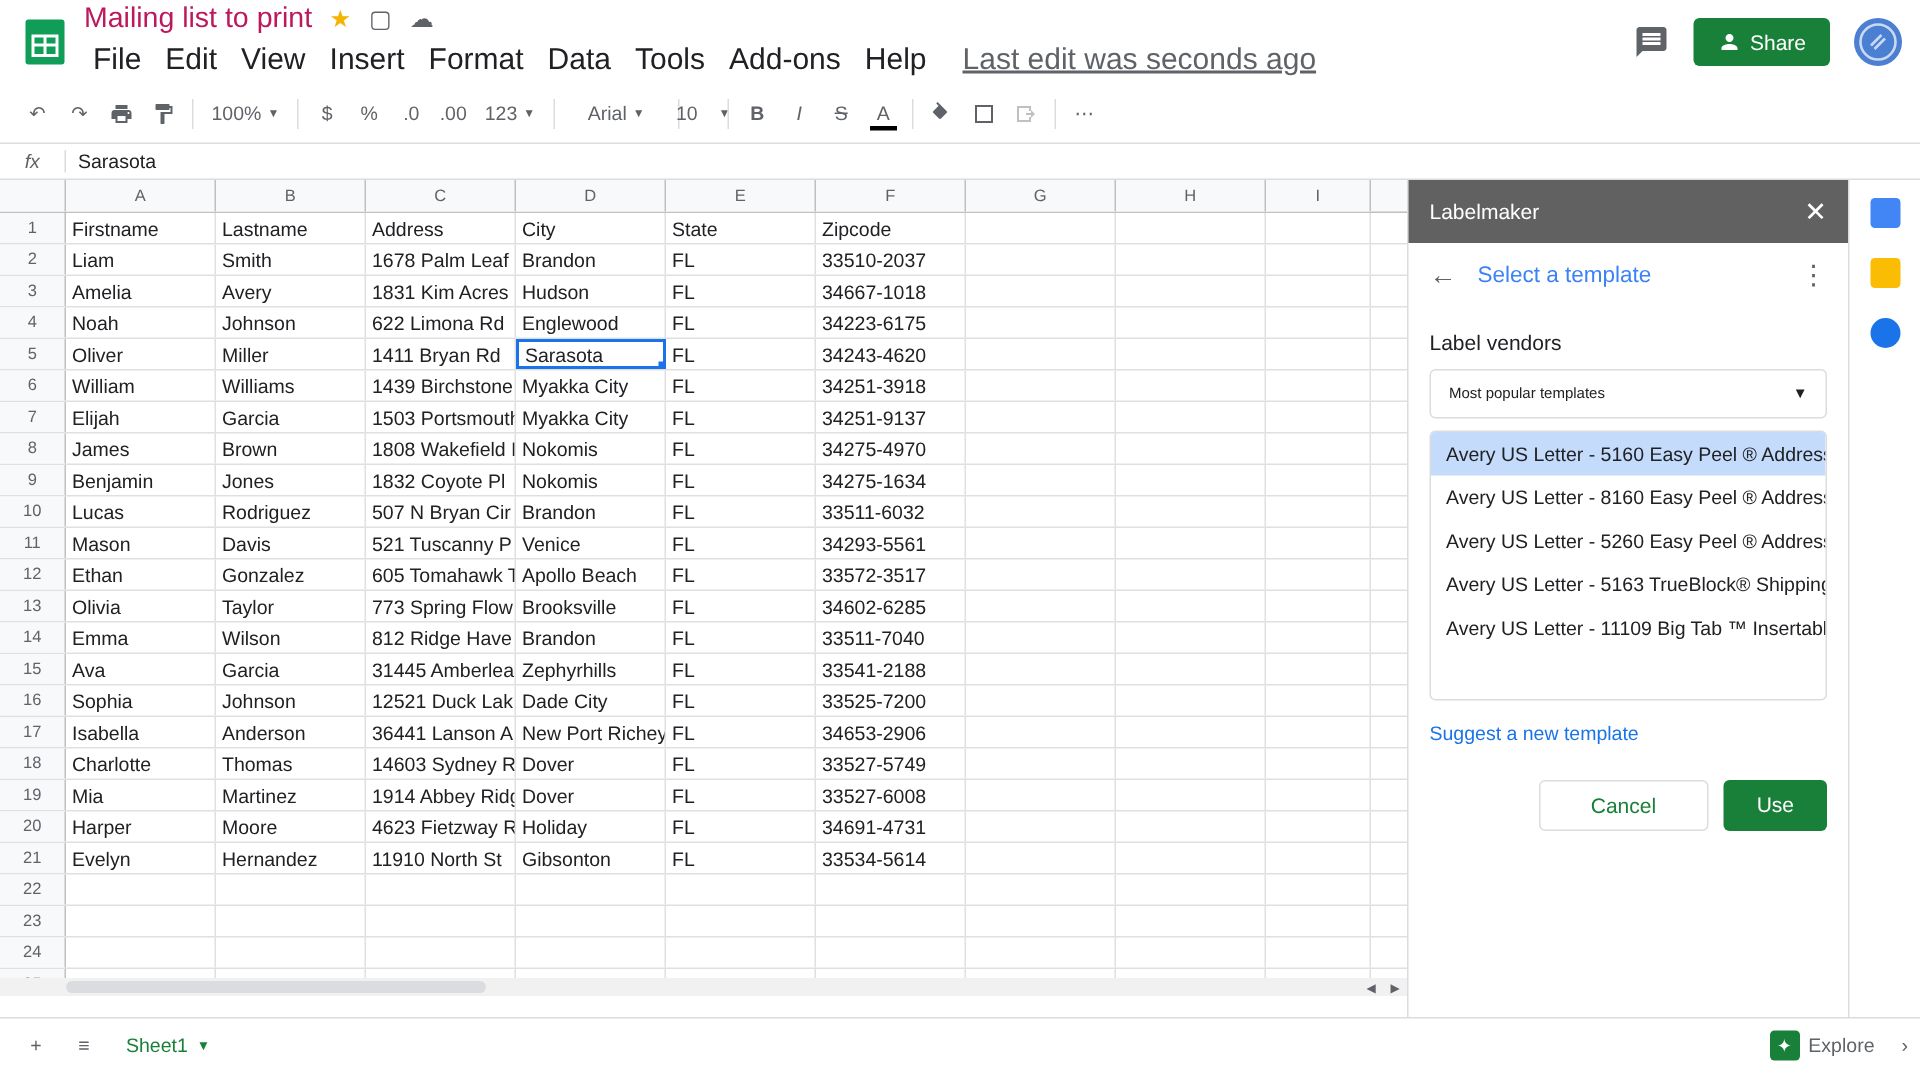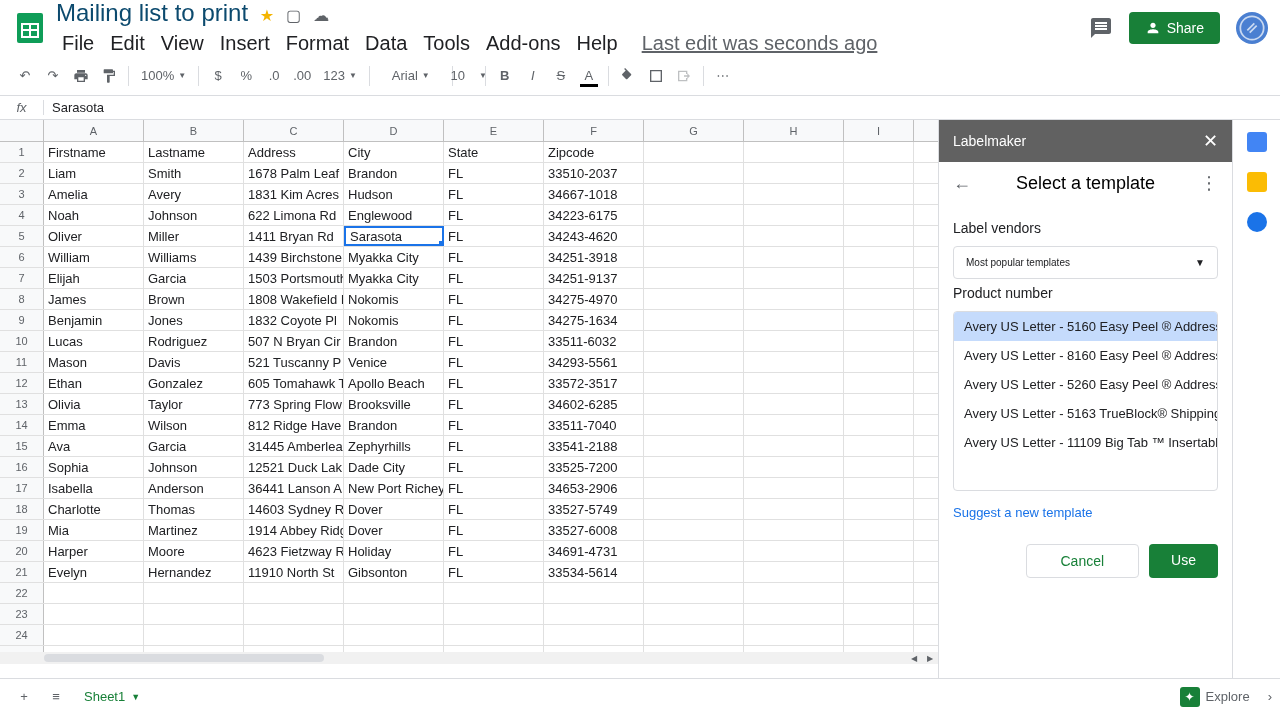--- a/index.html
+++ b/index.html
@@ -2,21 +2,21 @@
 <html><head>
 <meta charset="utf-8">
 <style>
 * { box-sizing: border-box; margin: 0; padding: 0; }
 body { font-family: Arial, sans-serif; font-size: 13px; color: #202124; background: #fff; overflow: hidden; }
 
 .header { display: flex; align-items: center; padding: 8px 12px; height: 56px; }
 .logo { width: 36px; height: 36px; margin-right: 8px; }
 .logo svg { width: 100%; height: 100%; }
 .title-area { flex: 1; }
-.doc-title { font-size: 24px; color: #0c4a6e; display: inline-block; margin-right: 8px; }
+.doc-title { font-size: 19px; color: #be185d; display: inline-block; margin-right: 8px; }
 .title-icons { display: inline-flex; gap: 12px; align-items: center; color: #5f6368; }
 .title-icons span { font-size: 16px; cursor: pointer; }
 .header-right { display: flex; align-items: center; gap: 16px; }
 .comment-icon { width: 24px; height: 24px; fill: #5f6368; cursor: pointer; }
 .share-btn { background: #188038; color: #fff; padding: 8px 16px; border-radius: 4px; font-size: 14px; font-weight: 500; display: flex; align-items: center; gap: 6px; cursor: pointer; }
 .avatar { width: 32px; height: 32px; border-radius: 50%; background: #4a7fd1; display: flex; align-items: center; justify-content: center; color: #fff; }
 
 .menubar { display: flex; gap: 4px; padding: 0 12px 0 70px; height: 28px; align-items: center; font-size: 20px; color: #202124; }
 .menubar > span { padding: 2px 6px; cursor: pointer; }
 .last-edit { color: #5f6368; text-decoration: underline; cursor: pointer; margin-left: 8px; }
@@ -49,21 +49,21 @@
 .hscroll { height: 12px; background: #f1f1f1; position: relative; }
 .hscroll-thumb { position: absolute; left: 44px; top: 2px; width: 280px; height: 8px; background: #dadce0; border-radius: 4px; }
 .hscroll-nav { position: absolute; right: 0; top: 0; display: flex; }
 .hscroll-nav span { width: 16px; height: 12px; display: flex; align-items: center; justify-content: center; font-size: 8px; color: #5f6368; cursor: pointer; }
 
 .sidebar { width: 294px; background: #fff; border-left: 1px solid #dadce0; display: flex; flex-direction: column; }
 .sidebar-header { background: #616161; color: #fff; padding: 10px 14px; display: flex; align-items: center; justify-content: space-between; font-size: 14px; font-weight: 500; }
 .sidebar-close { cursor: pointer; font-size: 18px; }
 .sidebar-nav { display: flex; align-items: center; padding: 10px 14px; gap: 14px; }
 .sidebar-back { cursor: pointer; font-size: 18px; color: #5f6368; }
-.sidebar-nav-title { font-size: 18px; color: #000000; flex: 1; text-align: center; }
+.sidebar-nav-title { font-size: 15px; color: #3b82f6; flex: 1; }
 .sidebar-more { cursor: pointer; font-size: 18px; color: #5f6368; }
 .sidebar-body { padding: 10px 14px; }
 .sidebar-label { font-size: 14px; color: #202124; margin-bottom: 10px; margin-top: 6px; }
 .vendor-select { width: 100%; border: 1px solid #dadce0; border-radius: 4px; padding: 10px 12px; font-size: 10px; display: flex; justify-content: space-between; align-items: center; cursor: pointer; }
 .product-list { border: 1px solid #dadce0; border-radius: 4px; margin-top: 8px; height: 180px; overflow: hidden; }
 .product-item { padding: 7px 10px; font-size: 13px; cursor: pointer; white-space: nowrap; overflow: hidden; }
 .product-item.selected { background: #c5dbfc; }
 .suggest-link { color: #1a73e8; font-size: 13px; margin-top: 14px; display: inline-block; cursor: pointer; }
 .sidebar-actions { display: flex; justify-content: flex-end; gap: 10px; margin-top: 24px; }
 .btn-cancel { border: 1px solid #dadce0; background: #fff; color: #188038; padding: 8px 34px; border-radius: 4px; font-size: 14px; cursor: pointer; }
@@ -539,21 +539,20 @@
       <span class="sidebar-back">←</span>
       <span class="sidebar-nav-title">Select a template</span>
       <span class="sidebar-more">⋮</span>
     </div>
     <div class="sidebar-body">
       <div class="sidebar-label">Label vendors</div>
       <div class="vendor-select">
         <span>Most popular templates</span>
         <span>▼</span>
       </div>
-      <div class="sidebar-label">Product number</div>
       <div class="product-list" id="product-list">
           <div class="product-item selected">Avery US Letter - 5160 Easy Peel ® Address</div>
           <div class="product-item">Avery US Letter - 8160 Easy Peel ® Address</div>
           <div class="product-item">Avery US Letter - 5260 Easy Peel ® Address</div>
           <div class="product-item">Avery US Letter - 5163 TrueBlock® Shipping</div>
           <div class="product-item">Avery US Letter - 11109 Big Tab ™ Insertable</div>
         </div>
       <a class="suggest-link">Suggest a new template</a>
       <div class="sidebar-actions">
         <div class="btn-cancel">Cancel</div>

